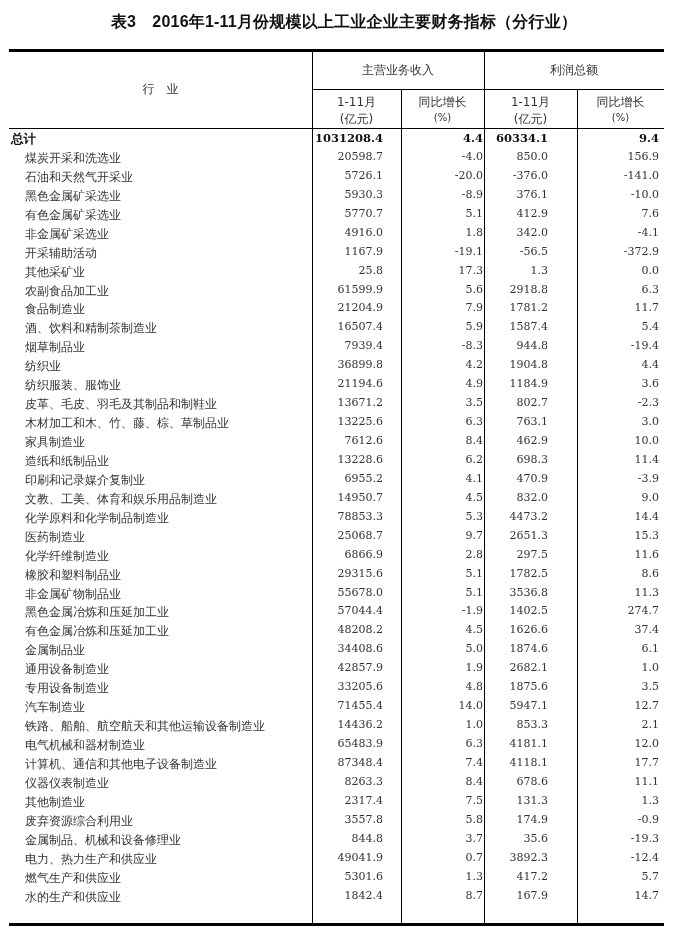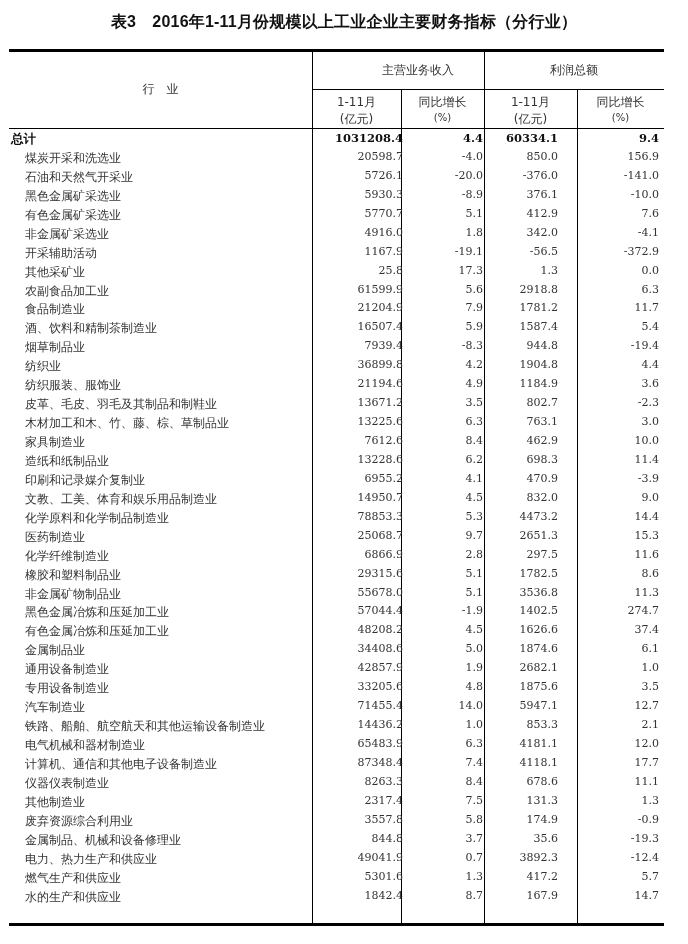--- a/index.html
+++ b/index.html
@@ -16,41 +16,41 @@
   .hline { position:absolute; height:1px; background:#000; }
   .hcell { position:absolute; text-align:center; font-size:12px; color:#333; }
   .hcell.small { font-size:10px; }
   .rows { position:absolute; left:0; top:80px; width:655px; }
   .row { position:relative; height:18.95px; }
   .row .name { position:absolute; left:16px; top:2px; font-size:12px; color:#333; white-space:nowrap; }
   .row.total .name { left:2px; font-weight:bold; color:#111; font-size:12.5px; }
   .row .num { position:absolute; top:2px; text-align:right;
               font-family:"DejaVu Serif","Liberation Serif",serif; font-size:11px; color:#333; }
   .row.total .num { font-weight:bold; color:#111; font-size:11.5px; }
-  .c1 { left:309px; width:85px; }
+  .c1 { left:289px; width:85px; }
   .c2 { left:392px; width:82px; }
-  .c3 { left:462px; width:87px; }
+  .c3 { left:452px; width:87px; }
   .c4 { left:568px; width:82px; }
 </style>
 </head>
 <body>
 
 <div class="title">表3　2016年1-11月份规模以上工业企业主要财务指标（分行业）</div>
 
 <div class="tbl">
   <div class="rule-top"></div>
 
   <div class="vline" style="left:303px;top:3px;height:873px;"></div>
   <div class="vline" style="left:475px;top:3px;height:873px;"></div>
   <div class="vline" style="left:392px;top:41px;height:835px;"></div>
   <div class="vline" style="left:568px;top:41px;height:835px;"></div>
   <div class="hline" style="left:303px;top:40px;width:352px;"></div>
 
   <div class="hcell" style="left:0;top:32px;width:303px;text-align:center;">行　业</div>
-  <div class="hcell" style="left:303px;top:13px;width:172px;padding-left:20px;">主营业务收入</div>
+  <div class="hcell" style="left:303px;top:13px;width:172px;">主营业务收入</div>
   <div class="hcell" style="left:475px;top:13px;width:180px;">利润总额</div>
 
   <div class="hcell" style="left:303px;top:45px;width:89px;">1-11月</div>
   <div class="hcell" style="left:303px;top:62px;width:89px;">(亿元)</div>
   <div class="hcell" style="left:392px;top:45px;width:83px;">同比增长</div>
   <div class="hcell small" style="left:392px;top:63px;width:83px;">(%)</div>
 
   <div class="hcell" style="left:475px;top:45px;width:93px;">1-11月</div>
   <div class="hcell" style="left:475px;top:62px;width:93px;">(亿元)</div>
   <div class="hcell" style="left:568px;top:45px;width:87px;">同比增长</div>

